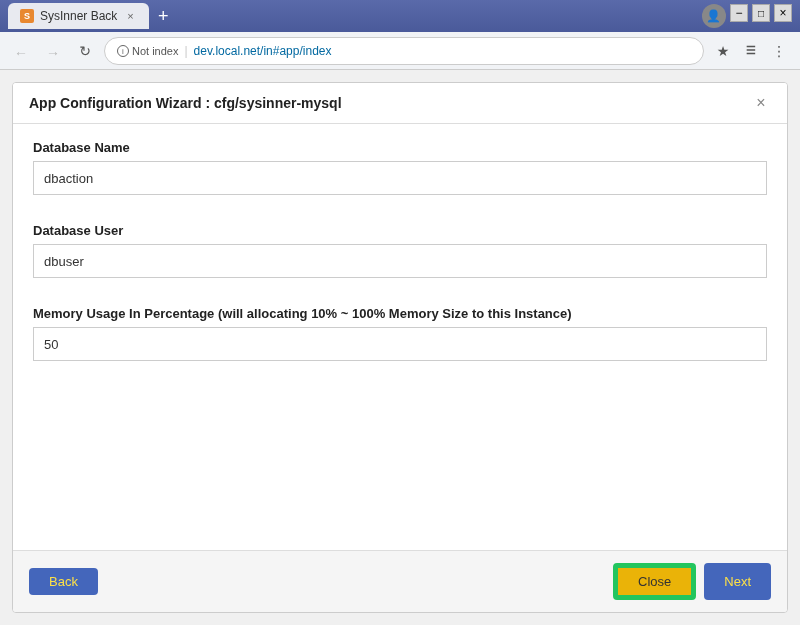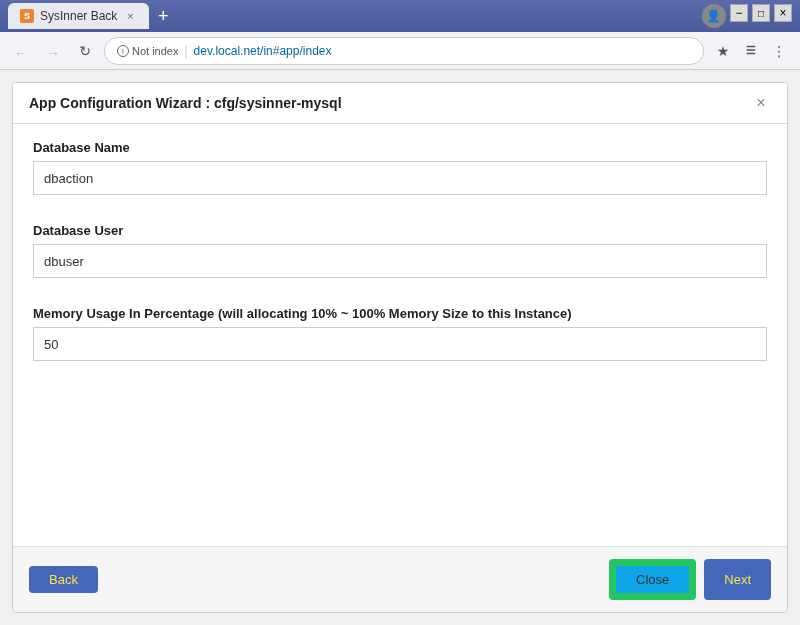--- a/index.html
+++ b/index.html
@@ -271,23 +271,23 @@
       cursor: pointer;
       font-weight: normal;
     }
 
     .btn-primary {
       background: #4466bb;
       color: #fde047;
     }
 
     .btn-secondary {
-      background: #0ea5e9;
+      background: #eab308;
       color: #333;
-      border: 7px solid #22c55e;
+      border: 5px solid #22c55e;
     }
 
     .footer-right {
       display: flex;
       gap: 8px;
     }
   </style>
 </head>
 <body>
 

